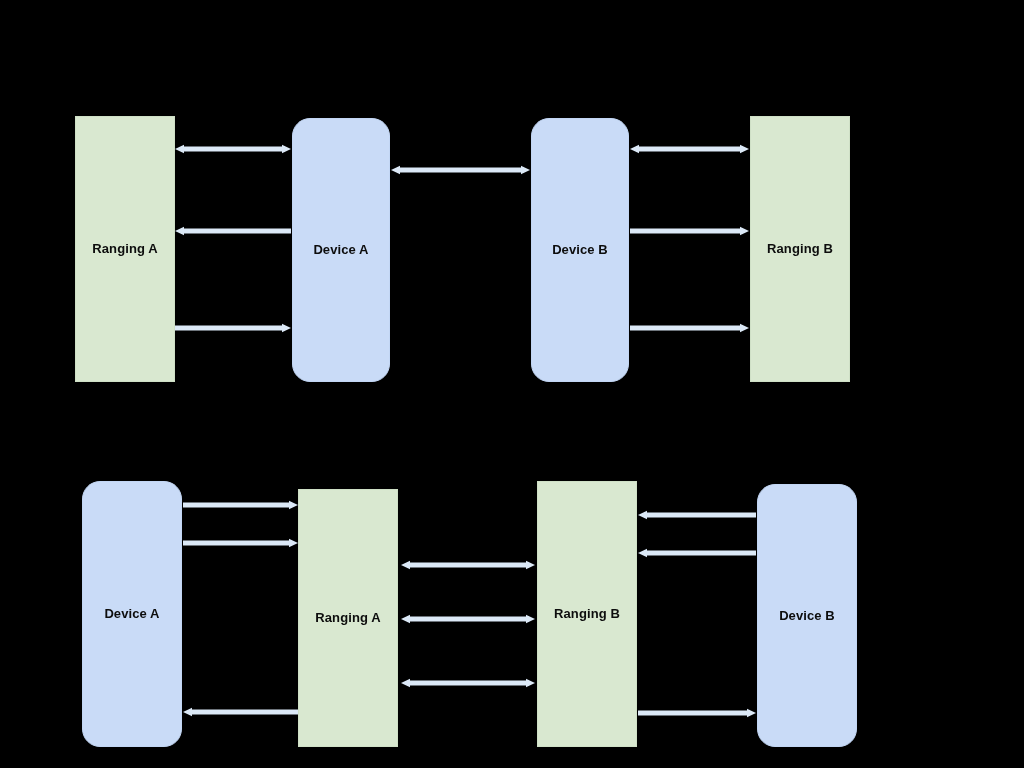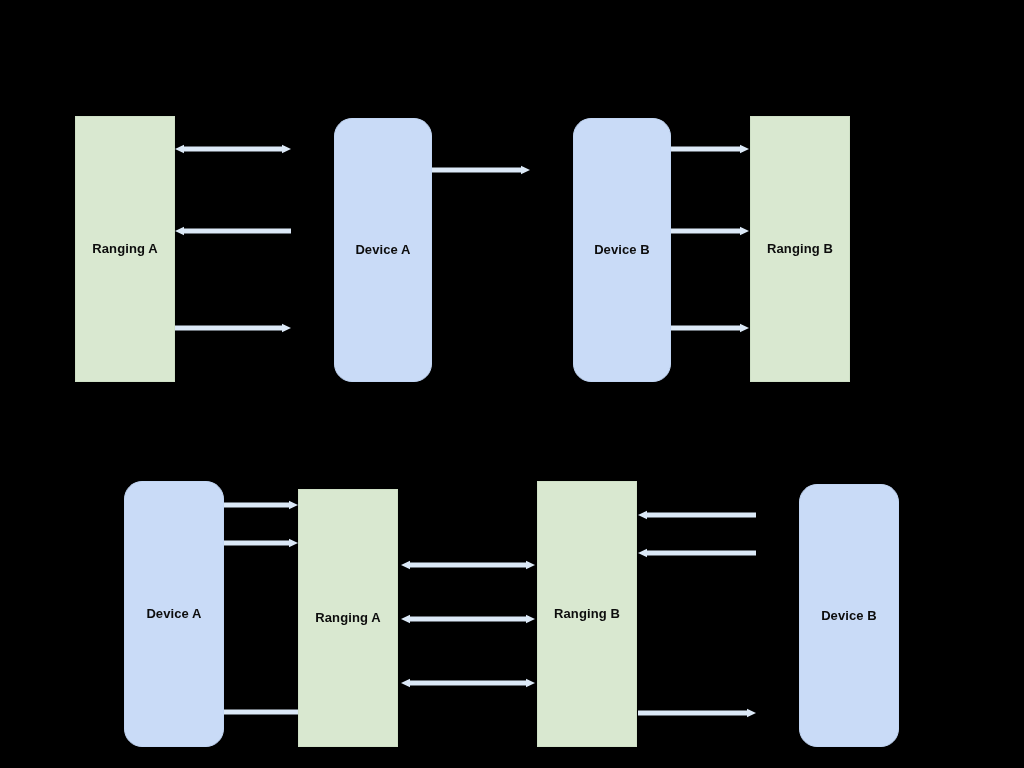--- a/index.html
+++ b/index.html
@@ -36,21 +36,20 @@
     user-select: none;
   }
   .node-green {
     background: #d9e8d0;
     border: 1px solid #cfe0c6;
   }
   .node-blue {
     background: #c9dbf7;
     border: 1px solid #c2d6f4;
     border-radius: 18px;
-    margin-left: 42px;
   }
   .edge {
     position: absolute;
   }
   .edge svg {
     display: block;
     overflow: visible;
   }
 </style>
 </head>

